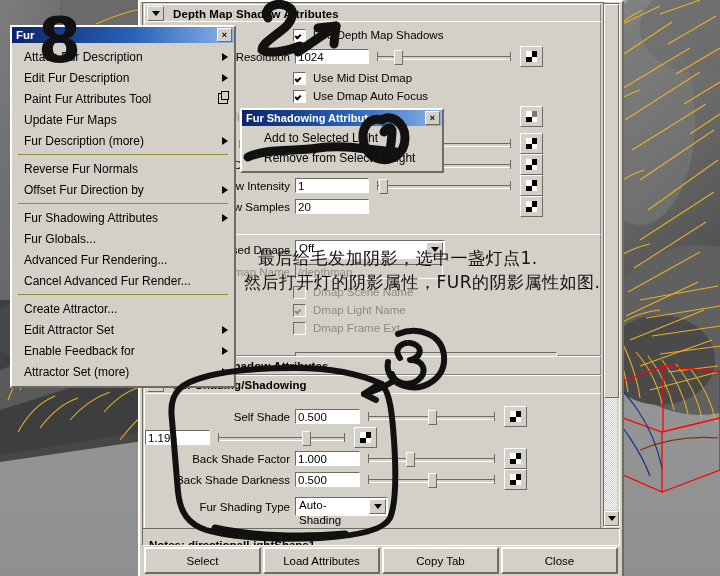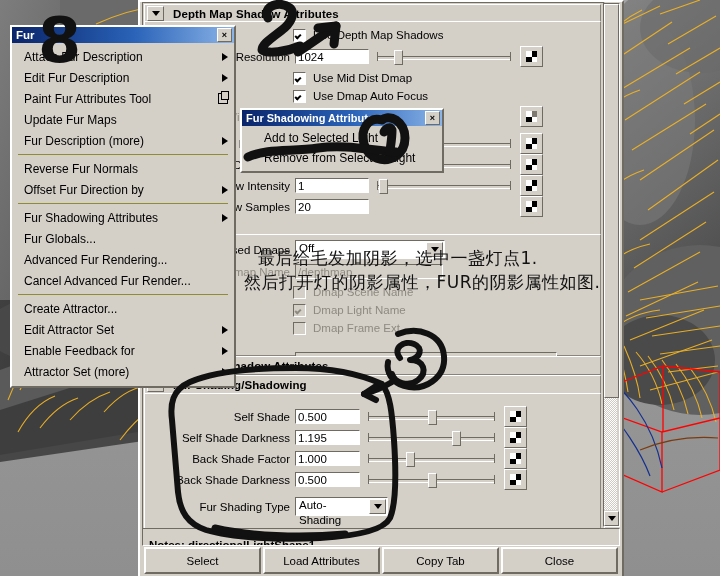--- a/index.html
+++ b/index.html
@@ -430,21 +430,20 @@
           <span class="checker">
               <i></i>
               <i></i>
               <i></i>
               <i></i>
             </span>
         </span>
       </div>
 
       <div class="row">
-        <span class="lbl" style="width:145px;">Self Shade Darkness</span>
         <span class="field" style="width:65px;">1.195</span>
         <span class="slider" style="width:127px;margin-left:8px;">
           <i class="track"></i>
             <i class="cap" style="left:0"></i>
             <i class="cap" style="right:0"></i>
           <i class="thumb" style="left:84px;"></i>
         </span>
         <span class="mapbtn" style="margin-left:9px;">
           <span class="checker">
               <i></i>

